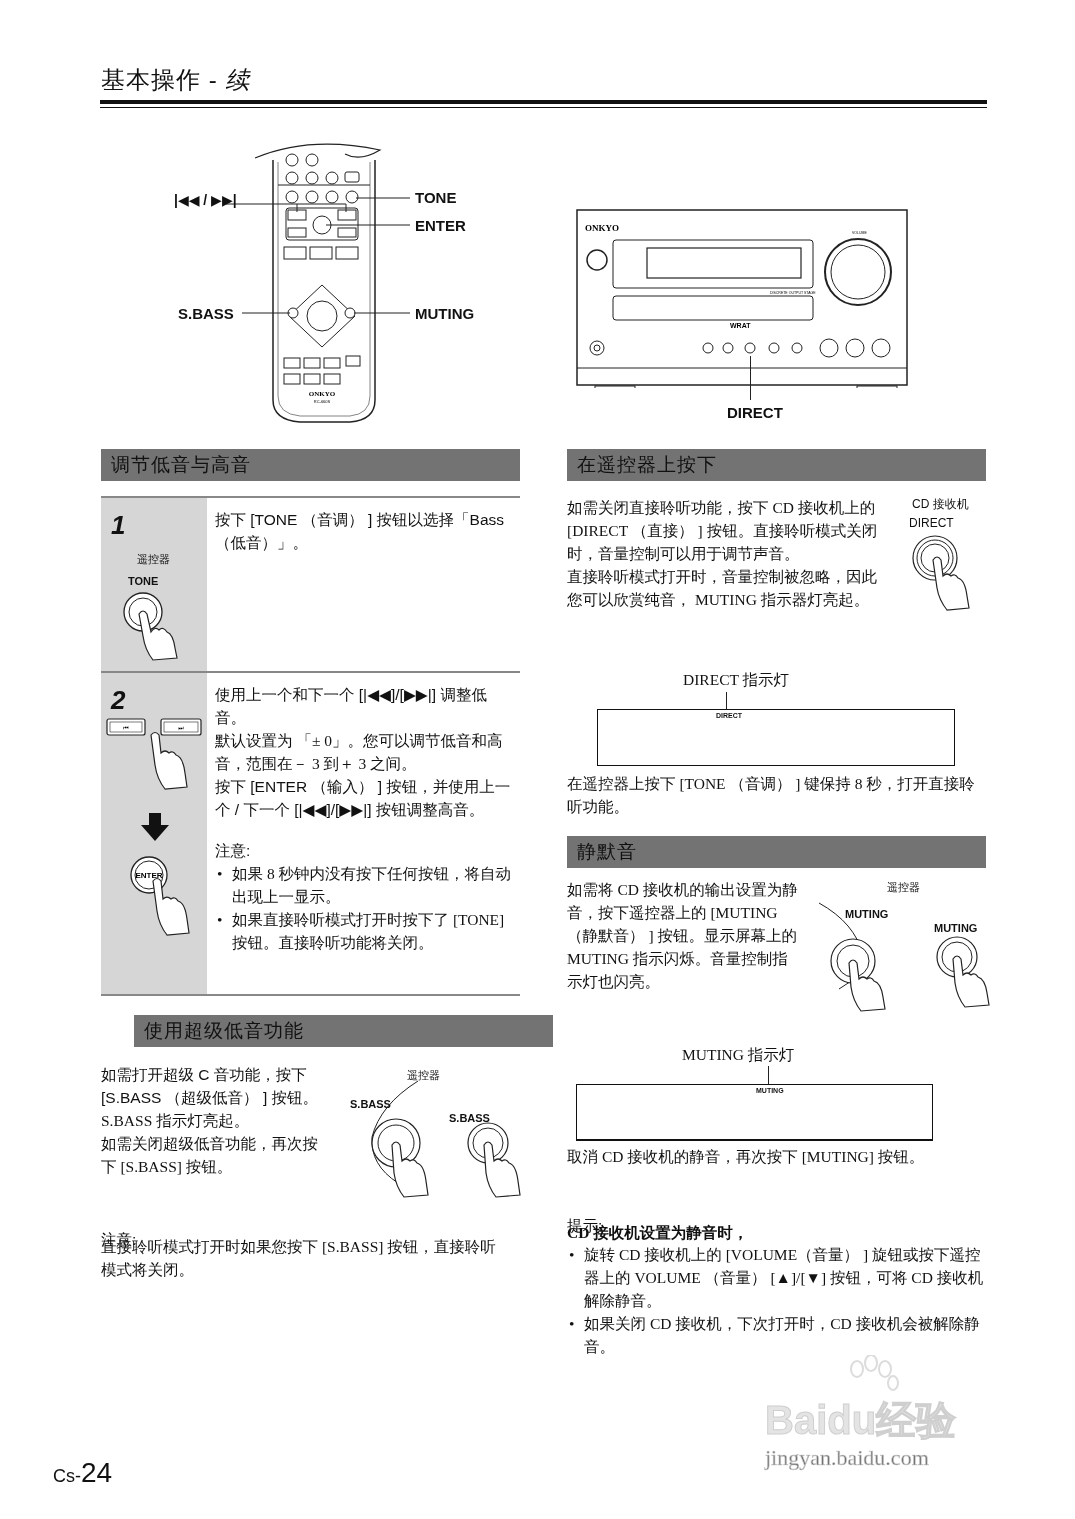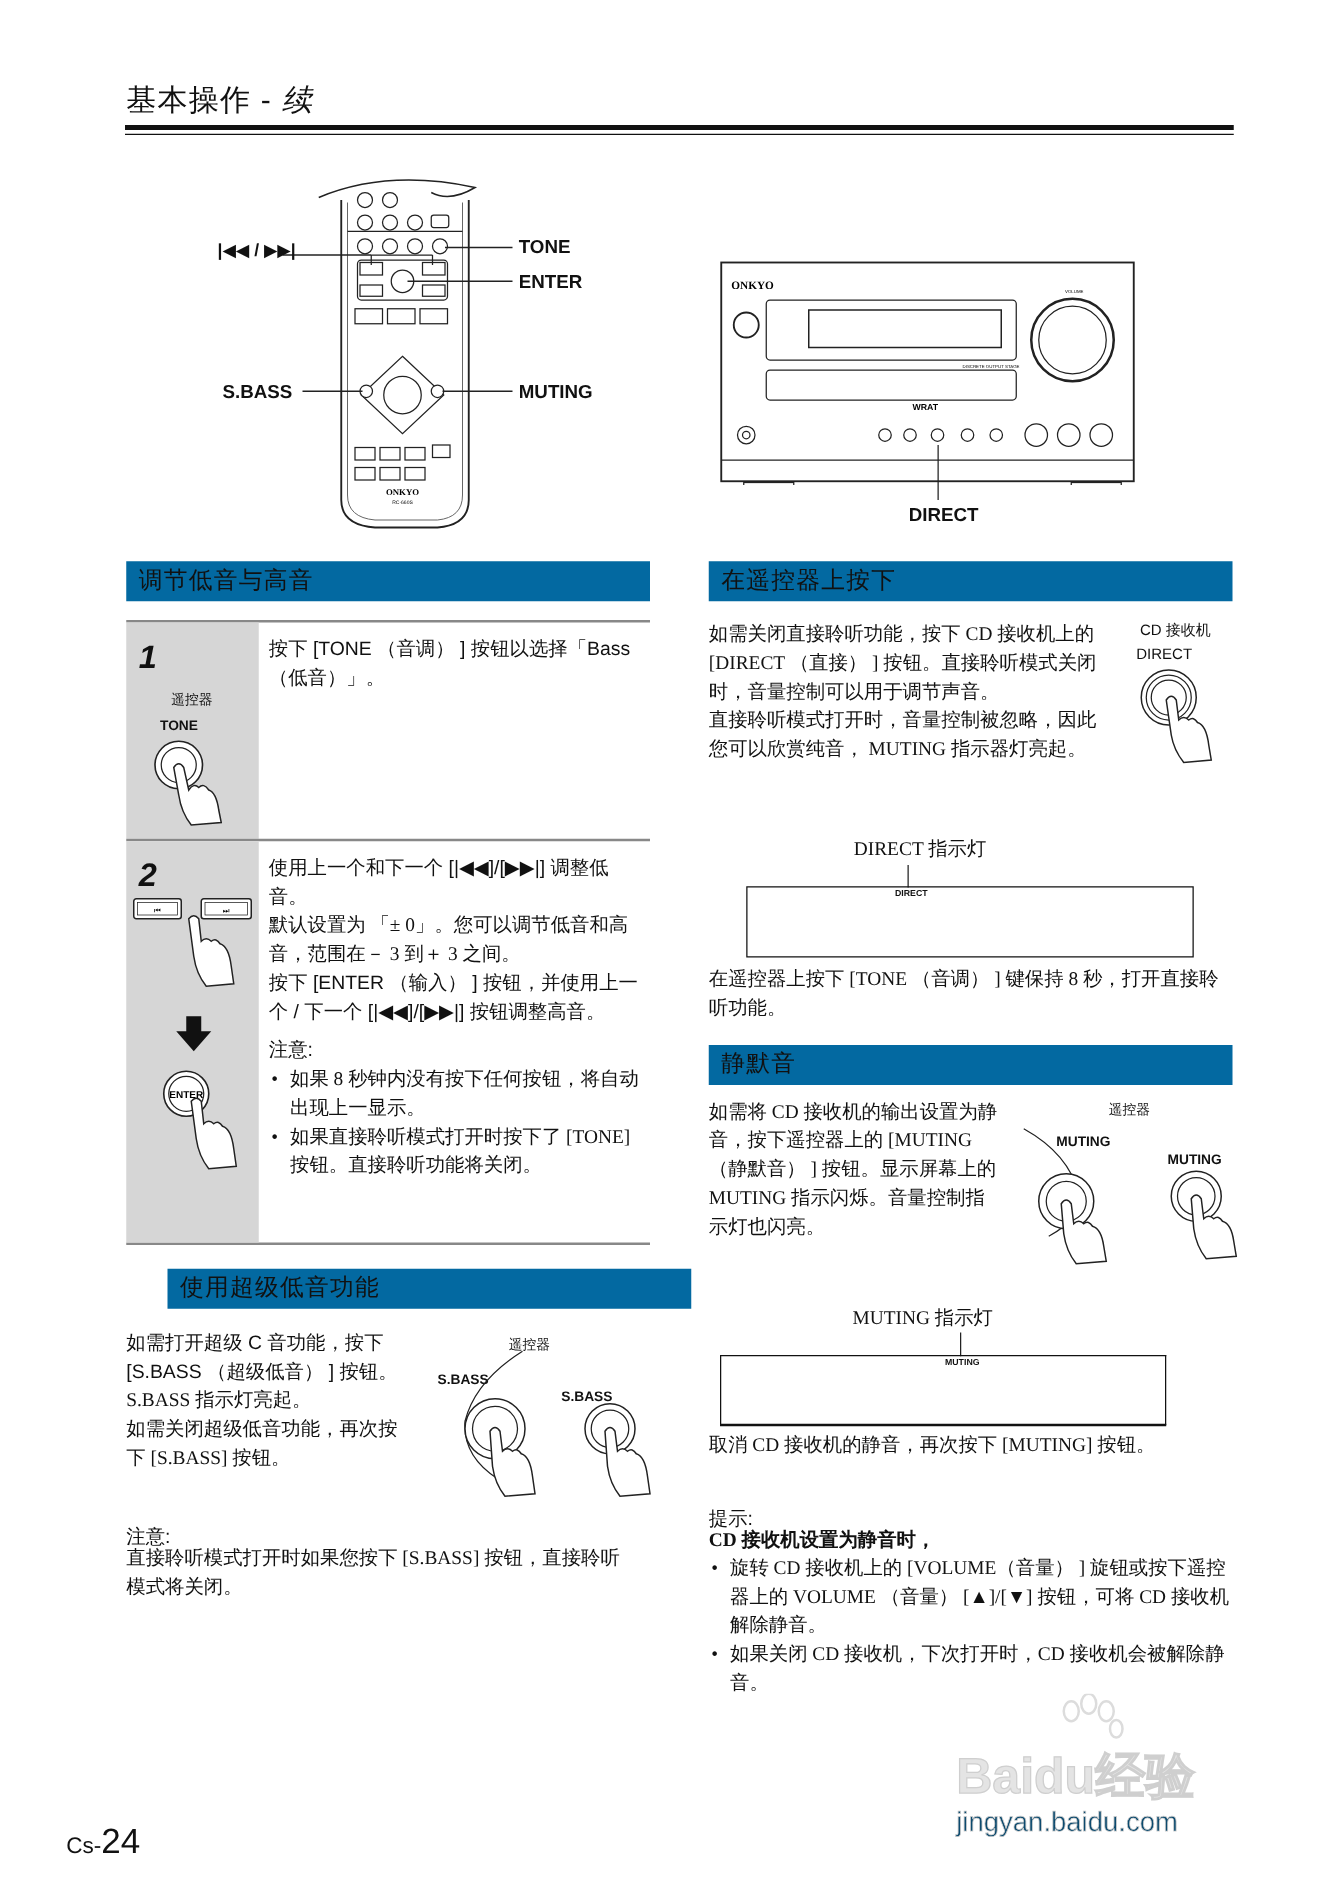--- a/index.html
+++ b/index.html
@@ -8,29 +8,29 @@
   .sans { font-family: "Liberation Sans", "DejaVu Sans", sans-serif; }
   .abs { position: absolute; }
 
   
   .page-title { left: 101px; top: 64px; font-size: 24px; font-family: "Liberation Sans", "DejaVu Sans", sans-serif; letter-spacing: 1px; text-align: right; }
   .page-title .cont { font-style: italic; font-family: "DejaVu Serif", serif; }
   .rule-thick { left: 100px; top: 100px; width: 887px; height: 4px; background: #111; }
   .rule-thin { left: 100px; top: 107px; width: 887px; height: 1px; background: #111; }
 
   
-  .sec-head { background: #0369a1; height: 32px; font-family: "Liberation Sans", "DejaVu Sans", sans-serif; font-size: 19px; padding-left: 10px; line-height: 32px; letter-spacing: 1px; }
+  .sec-head { background: #737373; height: 32px; font-family: "Liberation Sans", "DejaVu Sans", sans-serif; font-size: 19px; padding-left: 10px; line-height: 32px; letter-spacing: 1px; }
 
   
   .step { left: 101px; width: 419px; border-top: 2px solid #888; }
   .step-left { position: absolute; left: 0; top: 0; width: 106px; height: 100%; background: #d6d6d6; }
   .step-num { position: absolute; left: 10px; top: 12px; font-family: "Liberation Sans", sans-serif; font-weight: bold; font-style: italic; font-size: 26px; }
   .step-body { position: absolute; left: 114px; top: 10px; width: 300px; font-size: 15.5px; line-height: 23px; }
   .sans-txt { font-family: "Liberation Sans", "DejaVu Sans", sans-serif; }
-  .note-title { font-family: "Liberation Sans", "DejaVu Sans", sans-serif; margin-top: 8px; }
+  .note-title { font-family: "Liberation Sans", "DejaVu Sans", sans-serif; margin-top: 18px; }
   ul.bullets { list-style: none; }
   ul.bullets li { position: relative; padding-left: 17px; }
   ul.bullets li::before { content: "•"; position: absolute; left: 2px; top: 0; }
 
   .body-text { font-size: 15.5px; line-height: 23px; }
   .small-label { font-family: "Liberation Sans", "DejaVu Sans", sans-serif; font-size: 11px; }
   .bold-label { font-family: "Liberation Sans", "DejaVu Sans", sans-serif; font-weight: bold; font-size: 15px; }
 
   .indicator-box { border: 1.5px solid #111; }
   .indicator-text { font-family: "Liberation Sans", sans-serif; font-weight: bold; font-size: 7px; }
@@ -269,18 +269,18 @@
 </ul>
 
 <div class="abs watermark" style="left:765px;top:1355px;width:250px;height:120px;">
   <svg class="abs" style="left:70px;top:0;" width="70" height="50" viewBox="0 0 70 50">
     <ellipse cx="22" cy="14" rx="6" ry="8" fill="none" stroke="#dcdcdc" stroke-width="2"></ellipse>
     <ellipse cx="36" cy="8" rx="6" ry="8" fill="none" stroke="#dcdcdc" stroke-width="2"></ellipse>
     <ellipse cx="50" cy="14" rx="6" ry="8" fill="none" stroke="#dcdcdc" stroke-width="2"></ellipse>
     <ellipse cx="58" cy="28" rx="5" ry="7" fill="none" stroke="#dcdcdc" stroke-width="2"></ellipse>
   </svg>
   <span class="abs" style="left:0;top:38px;font-size:40px;font-weight:bold;color:#e4e4e4;-webkit-text-stroke:1px #cfcfcf;">Baidu经验</span>
-  <span class="abs" style="left:0;top:90px;font-size:22px;color:#0c4a6e;-webkit-text-stroke:0.6px #cfcfcf;">jingyan.baidu.com</span>
+  <span class="abs" style="left:0;top:90px;font-size:22px;color:#737373;font-family:Liberation Serif, serif;-webkit-text-stroke:0.6px #cfcfcf;">jingyan.baidu.com</span>
 </div>
 
 <div class="abs" style="left:53px;top:1457px;">
   <span class="sans" style="font-size:18px;">Cs-</span><span class="sans" style="font-size:28px;">24</span>
 </div>
 
 </body></html>

